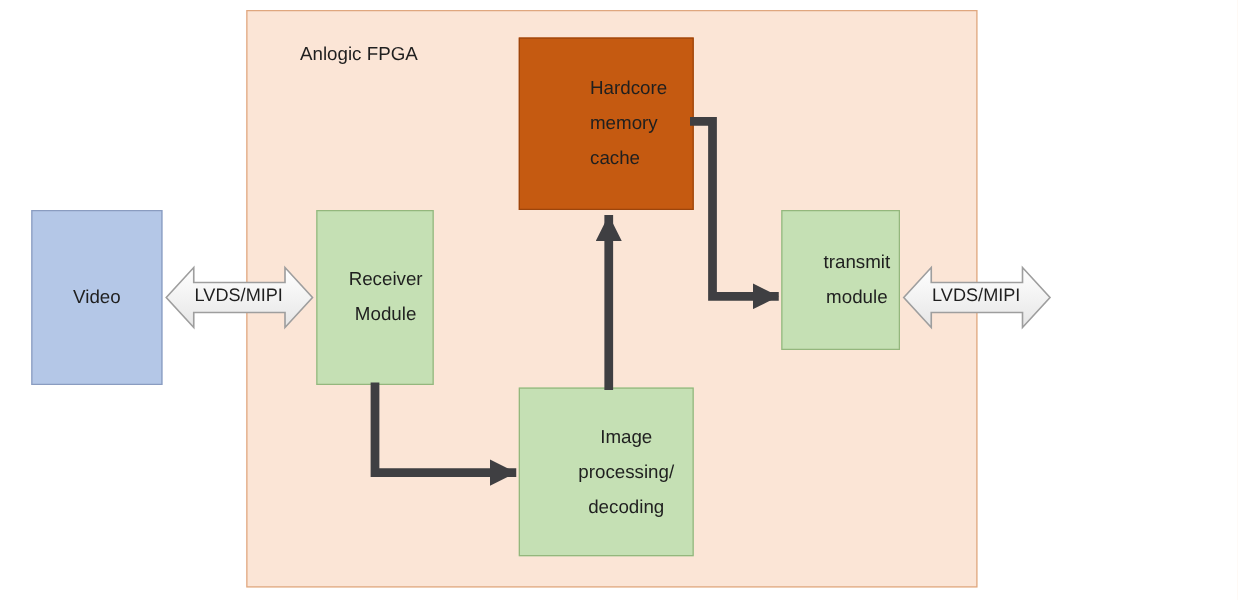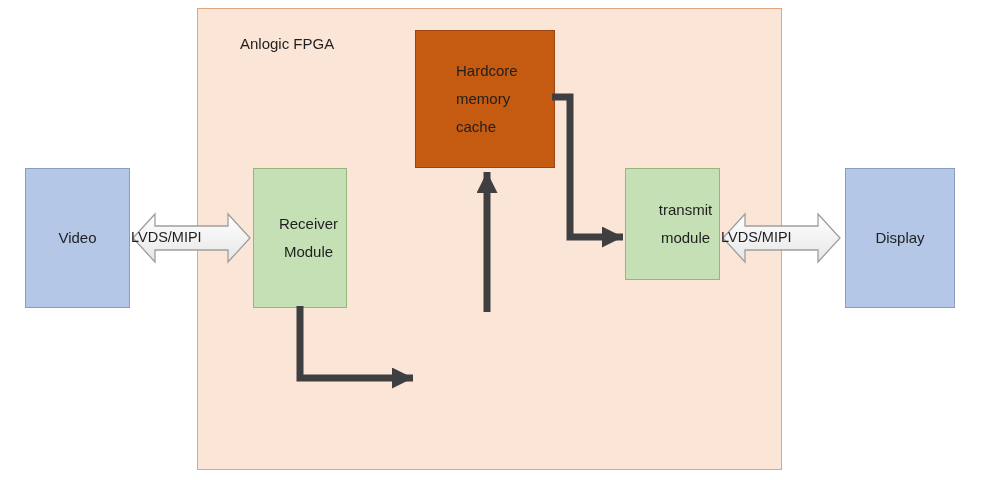--- a/index.html
+++ b/index.html
@@ -53,21 +53,21 @@
     text-align: center;
   }
   .node-orange {
     background: var(--orange-fill, #c55a11);
     border: 1px solid var(--orange-border, #9c450c);
   }
   .node-video    { left: 25px;  top: 168px; width: 105px; height: 140px; }
   .node-display  { left: 845px; top: 168px; width: 110px; height: 140px; }
   .node-receiver { left: 253px; top: 168px; width: 94px;  height: 140px; padding-left: 17px; }
   .node-transmit { left: 625px; top: 168px; width: 95px;  height: 112px; padding-left: 26px; }
-  .node-memory   { left: 415px; top: 30px;  width: 140px; height: 138px; padding-left: 40px; }
+  .node-memory   { left: 415px; top: 30px;  width: 140px; height: 138px; padding-left: 56px; }
   .node-image    { left: 415px; top: 310px; width: 140px; height: 135px; padding-left: 32px; }
 
   .connector-layer {
     position: absolute;
     left: 0; top: 0;
     width: 990px; height: 480px;
     pointer-events: none;
   }
   .thick-arrow {
     fill: none;
@@ -79,20 +79,21 @@
   #arrow-head path { fill: var(--arrow-color, #3f3f42); }
   .bus-shape {
     fill: url(#bus-grad);
     stroke: var(--bus-border, #9e9e9e);
     stroke-width: 1.3;
   }
   .bus-label {
     position: absolute;
     width: 120px;
     top: 227px;
+    text-align: center;
     font-size: 14.5px;
     line-height: 20px;
     white-space: nowrap;
   }
   .bus-label-left  { left: 131px; }
   .bus-label-right { left: 721px; }
 </style>
 </head>
 <body>
 
@@ -110,29 +111,31 @@
     <span>Receiver
 Module</span>
   </div>
 
   <div class="node node-orange node-memory">
     <span>Hardcore
 memory
 cache</span>
   </div>
 
+  <div class="node node-green node-image">
+    <span>Image
+processing/
+decoding</span>
+  </div>
 
   <div class="node node-green node-transmit">
     <span>transmit
 module</span>
   </div>
 
-  <div class="node node-blue node-display">
-    <span>Display</span>
-  </div>
 
   <svg class="connector-layer" viewBox="0 0 990 480">
     <defs>
       <marker id="arrow-head" markerWidth="3" markerHeight="3" refX="3" refY="1.5" orient="auto" markerUnits="strokeWidth">
         <path d="M0,0 L3,1.5 L0,3 Z"></path>
       </marker>
       <linearGradient id="bus-grad" x1="0" y1="0" x2="0" y2="1">
         <stop offset="0" stop-color="#ffffff"></stop>
         <stop offset="1" stop-color="#e6e6e6"></stop>
       </linearGradient>

